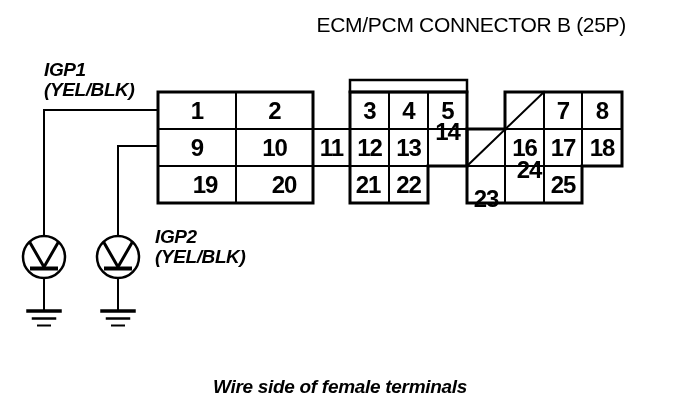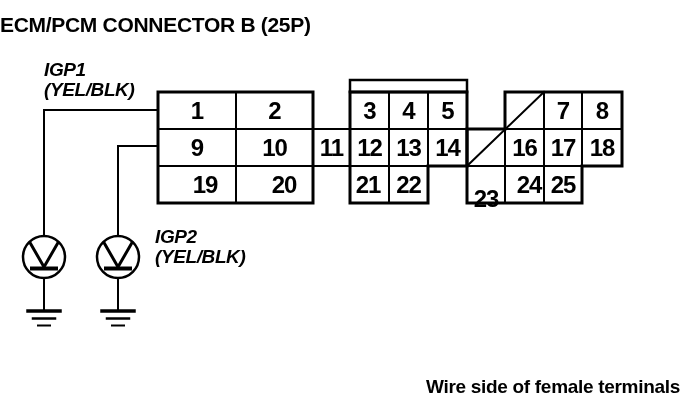--- a/index.html
+++ b/index.html
@@ -9,23 +9,23 @@
     height: 414px;
     background: #ffffff;
     font-family: "Liberation Sans", sans-serif;
     color: #000000;
     overflow: hidden;
   }
   .stage svg { position: absolute; left: 0; top: 0; }
   .title {
     position: absolute;
     left: 0; top: 13px; width: 626px;
-    text-align: left;
+    text-align: right;
     font-size: 21px;
-    font-weight: 700;
+    font-weight: 400;
     letter-spacing: -0.3px;
     white-space: nowrap;
   }
   .probe-label {
     position: absolute;
     font-size: 19px;
     font-weight: 700;
     line-height: 20px;
     letter-spacing: -0.4px;
     white-space: nowrap;
@@ -38,25 +38,26 @@
     display: flex;
     align-items: center;
     justify-content: center;
     font-size: 24px;
     font-weight: 700;
     letter-spacing: -1px;
   }
   .footer {
     position: absolute;
     left: 0; top: 376px; width: 680px;
-    text-align: right;
+    text-align: center;
     font-size: 19px;
     font-weight: 700;
     letter-spacing: -0.3px;
     white-space: nowrap;
+    font-style: italic;
   }
 </style>
 </head>
 <body>
 
 <div class="stage">
 
   <svg width="688" height="414" viewBox="0 0 688 414">
     <g stroke="#000000" fill="none" stroke-linecap="square">
 
@@ -138,28 +139,28 @@
   <div class="pin" style="left:389px;top:92px;width:39px;height:37px">4</div>
   <div class="pin" style="left:428px;top:92px;width:39px;height:37px">5</div>
   <div class="pin" style="left:544px;top:92px;width:38px;height:37px">7</div>
   <div class="pin" style="left:582px;top:92px;width:40px;height:37px">8</div>
 
   <div class="pin" style="left:158px;top:129px;width:78px;height:37px">9</div>
   <div class="pin" style="left:236px;top:129px;width:77px;height:37px">10</div>
   <div class="pin" style="left:313px;top:129px;width:37px;height:37px">11</div>
   <div class="pin" style="left:350px;top:129px;width:39px;height:37px">12</div>
   <div class="pin" style="left:389px;top:129px;width:39px;height:37px">13</div>
-  <div class="pin" style="left:428px;top:129px;width:39px;height:37px">14</div>
+  <div class="pin" style="left:428px;top:113px;width:39px;height:37px">14</div>
   <div class="pin" style="left:505px;top:129px;width:39px;height:37px">16</div>
   <div class="pin" style="left:544px;top:129px;width:38px;height:37px">17</div>
   <div class="pin" style="left:582px;top:129px;width:40px;height:37px">18</div>
 
   <div class="pin" style="left:158px;top:166px;width:94px;height:37px">19</div>
   <div class="pin" style="left:236px;top:166px;width:96px;height:37px">20</div>
   <div class="pin" style="left:350px;top:166px;width:36px;height:37px">21</div>
   <div class="pin" style="left:389px;top:166px;width:39px;height:37px">22</div>
   <div class="pin" style="left:467px;top:180px;width:38px;height:37px">23</div>
-  <div class="pin" style="left:505px;top:166px;width:48px;height:37px">24</div>
+  <div class="pin" style="left:505px;top:151px;width:48px;height:37px">24</div>
   <div class="pin" style="left:544px;top:166px;width:38px;height:37px">25</div>
 
   <div class="footer">Wire side of female terminals</div>
 
 </div>
 
 </body></html>

